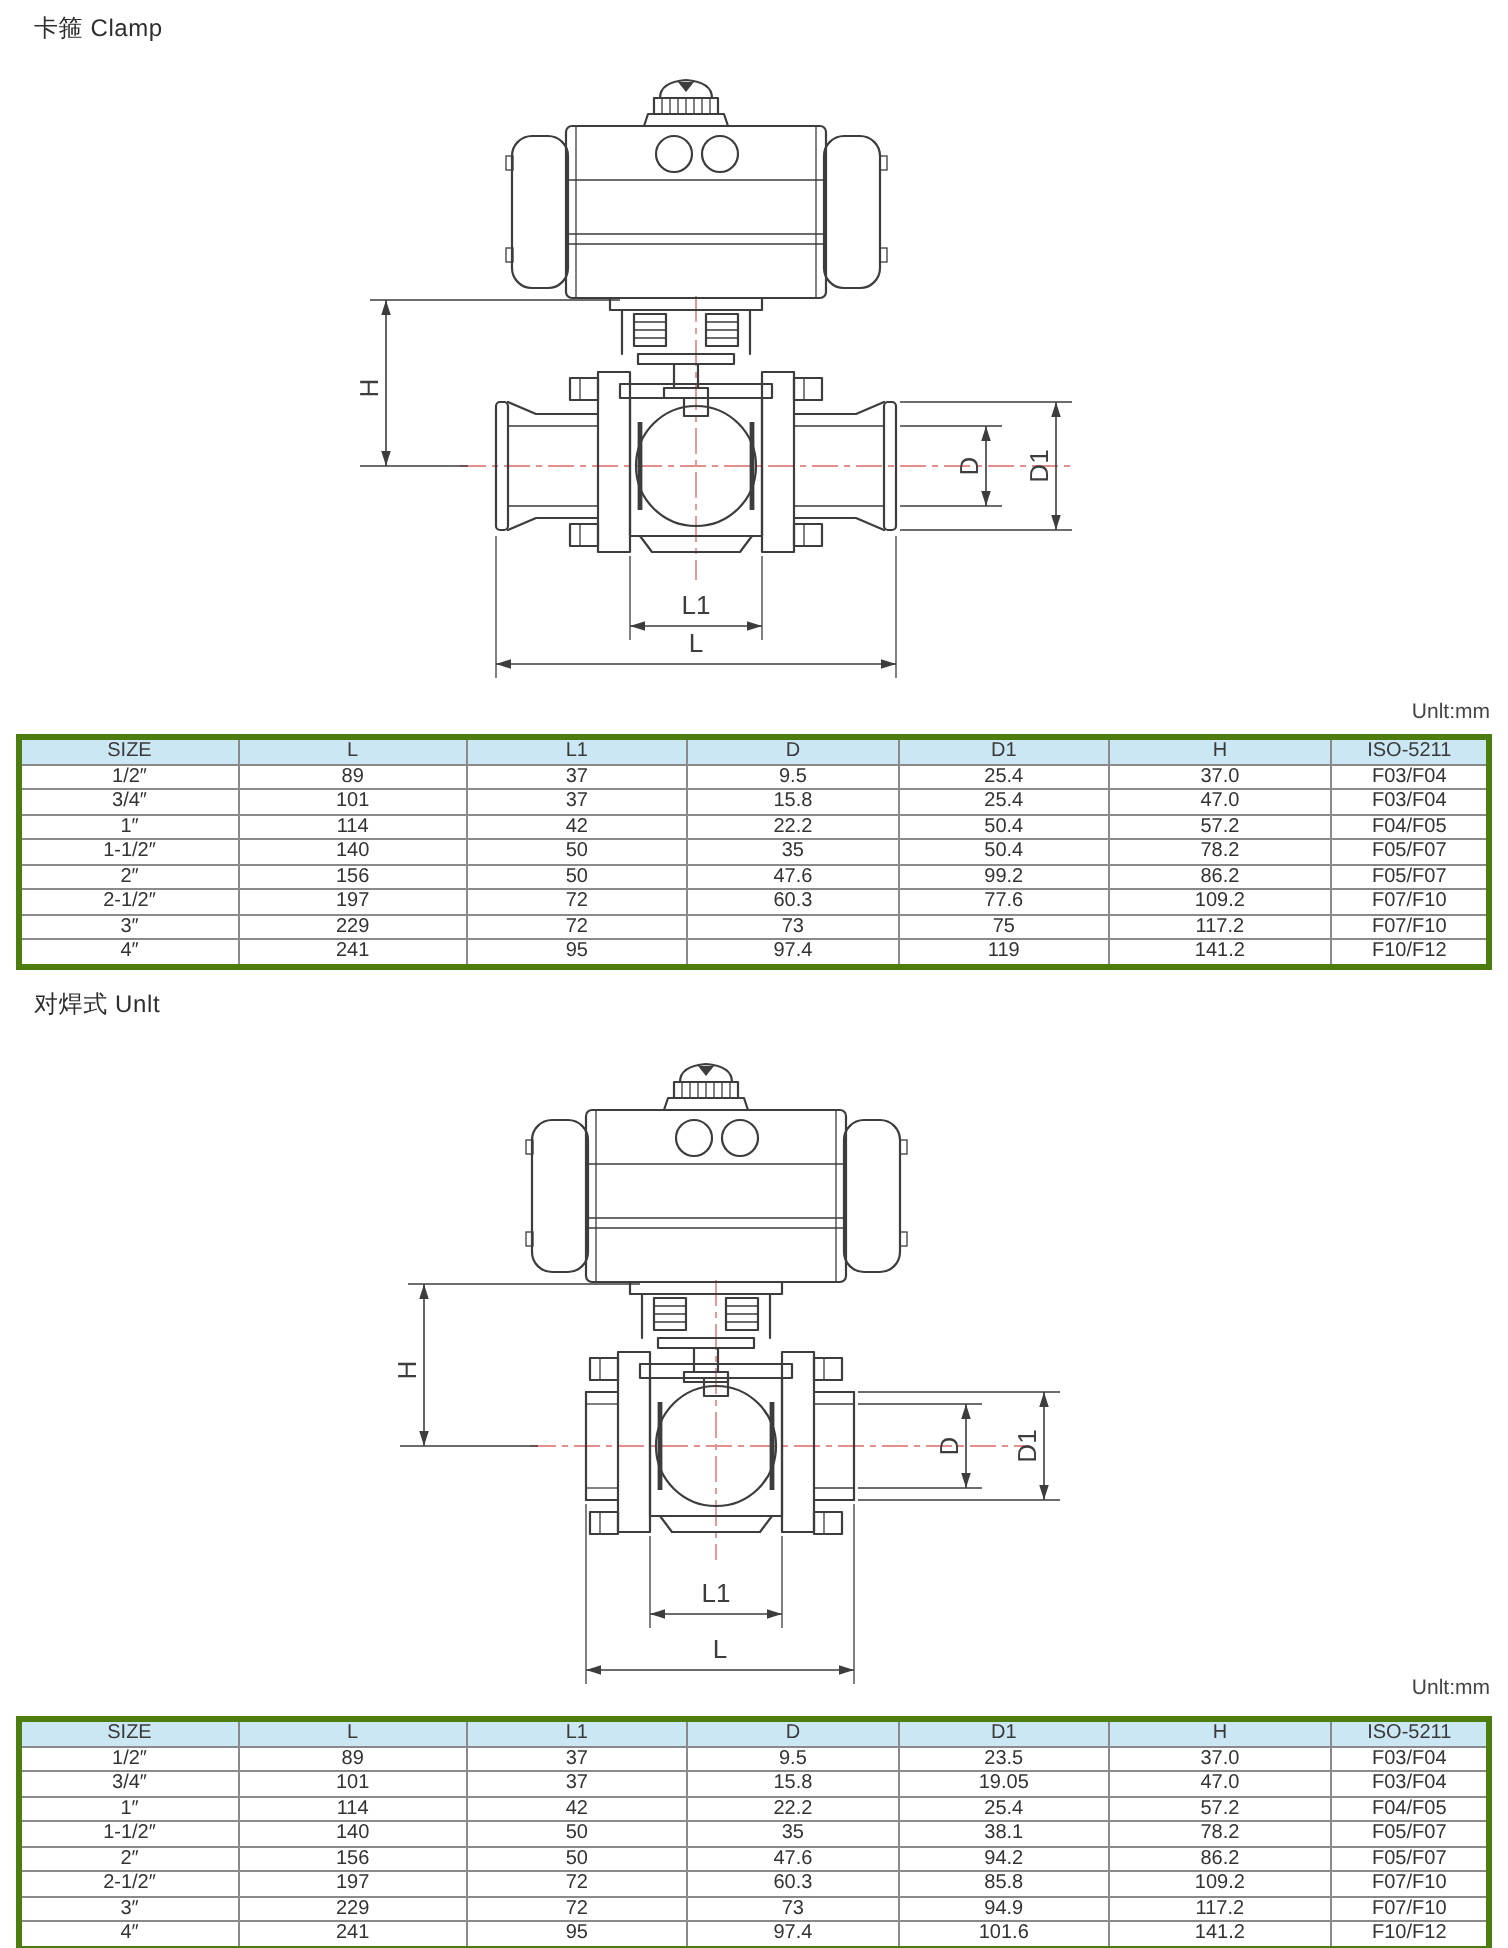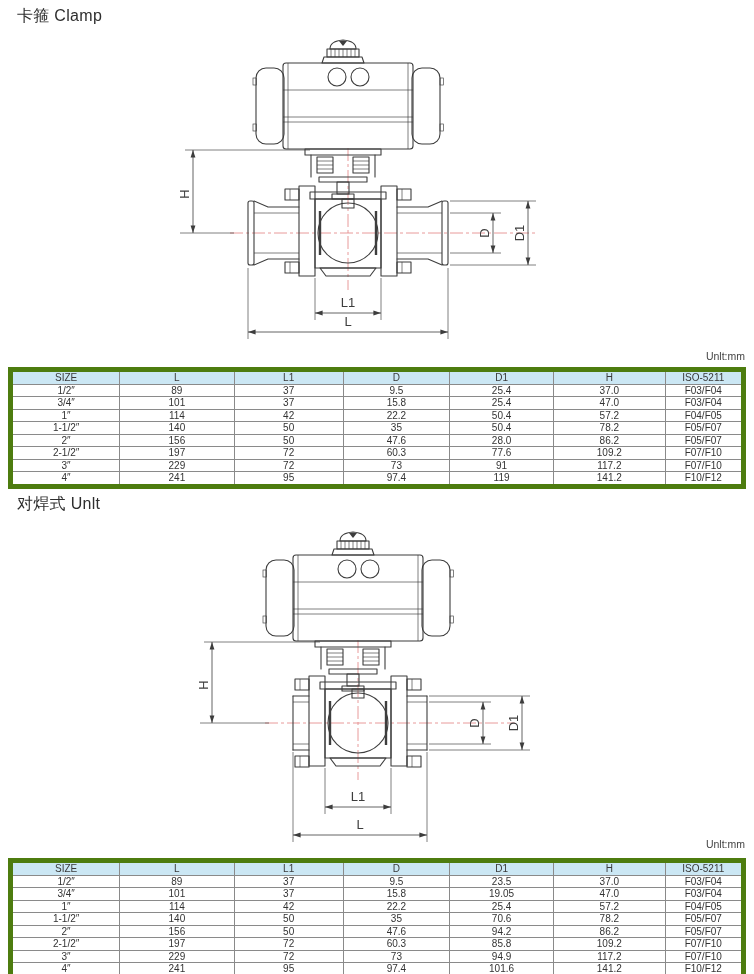--- a/index.html
+++ b/index.html
@@ -1,23 +1,23 @@
 <!DOCTYPE html>
 <html><head>
 <meta charset="utf-8">
 <style>
   html,body{margin:0;padding:0;background:#ffffff;}
   body{font-family:"Liberation Sans","DejaVu Sans",sans-serif;color:#333;}
   .page{position:relative;width:754px;height:974px;background:#fff;overflow:hidden;}
 
-  .section-title{position:absolute;left:17px;font-size:16px;letter-spacing:.3px;color:#2e2e2e;}
+  .section-title{position:absolute;left:17px;font-size:12px;letter-spacing:.3px;color:#2e2e2e;}
   .unit-label{position:absolute;right:9px;font-size:10.5px;color:#444;}
 
   .dim-table{position:absolute;left:8px;width:738px;border-collapse:collapse;table-layout:fixed;
-             font-size:10px;color:#333;text-align:center;border:5px solid #4d7c0f;}
+             font-size:10px;color:#333;text-align:center;border:3px solid #4d7c0f;}
   .dim-table th,.dim-table td{border:1px solid #8a8a8a;padding:0;height:11.4px;line-height:11.5px;
              font-weight:normal;overflow:hidden;white-space:nowrap;}
   .dim-table thead th{background:#cbe7f4;color:#3a3a3a;}
   .dim-table col:nth-child(1){width:14.9%}
   .dim-table col:nth-child(2){width:15.6%}
   .dim-table col:nth-child(3){width:14.9%}
   .dim-table col:nth-child(4){width:14.5%}
   .dim-table col:nth-child(5){width:14.2%}
   .dim-table col:nth-child(6){width:15.2%}
 
@@ -211,39 +211,39 @@
           <td>35</td>
           <td>50.4</td>
           <td>78.2</td>
           <td>F05/F07</td>
         </tr>
         <tr>
           <td>2″</td>
           <td>156</td>
           <td>50</td>
           <td>47.6</td>
-          <td>28.0</td>
+          <td>99.2</td>
           <td>86.2</td>
           <td>F05/F07</td>
         </tr>
         <tr>
           <td>2-1/2″</td>
           <td>197</td>
           <td>72</td>
           <td>60.3</td>
           <td>77.6</td>
           <td>109.2</td>
           <td>F07/F10</td>
         </tr>
         <tr>
           <td>3″</td>
           <td>229</td>
           <td>72</td>
           <td>73</td>
-          <td>91</td>
+          <td>75</td>
           <td>117.2</td>
           <td>F07/F10</td>
         </tr>
         <tr>
           <td>4″</td>
           <td>241</td>
           <td>95</td>
           <td>97.4</td>
           <td>119</td>
           <td>141.2</td>
@@ -418,21 +418,21 @@
           <td>22.2</td>
           <td>25.4</td>
           <td>57.2</td>
           <td>F04/F05</td>
         </tr>
         <tr>
           <td>1-1/2″</td>
           <td>140</td>
           <td>50</td>
           <td>35</td>
-          <td>70.6</td>
+          <td>38.1</td>
           <td>78.2</td>
           <td>F05/F07</td>
         </tr>
         <tr>
           <td>2″</td>
           <td>156</td>
           <td>50</td>
           <td>47.6</td>
           <td>94.2</td>
           <td>86.2</td>

